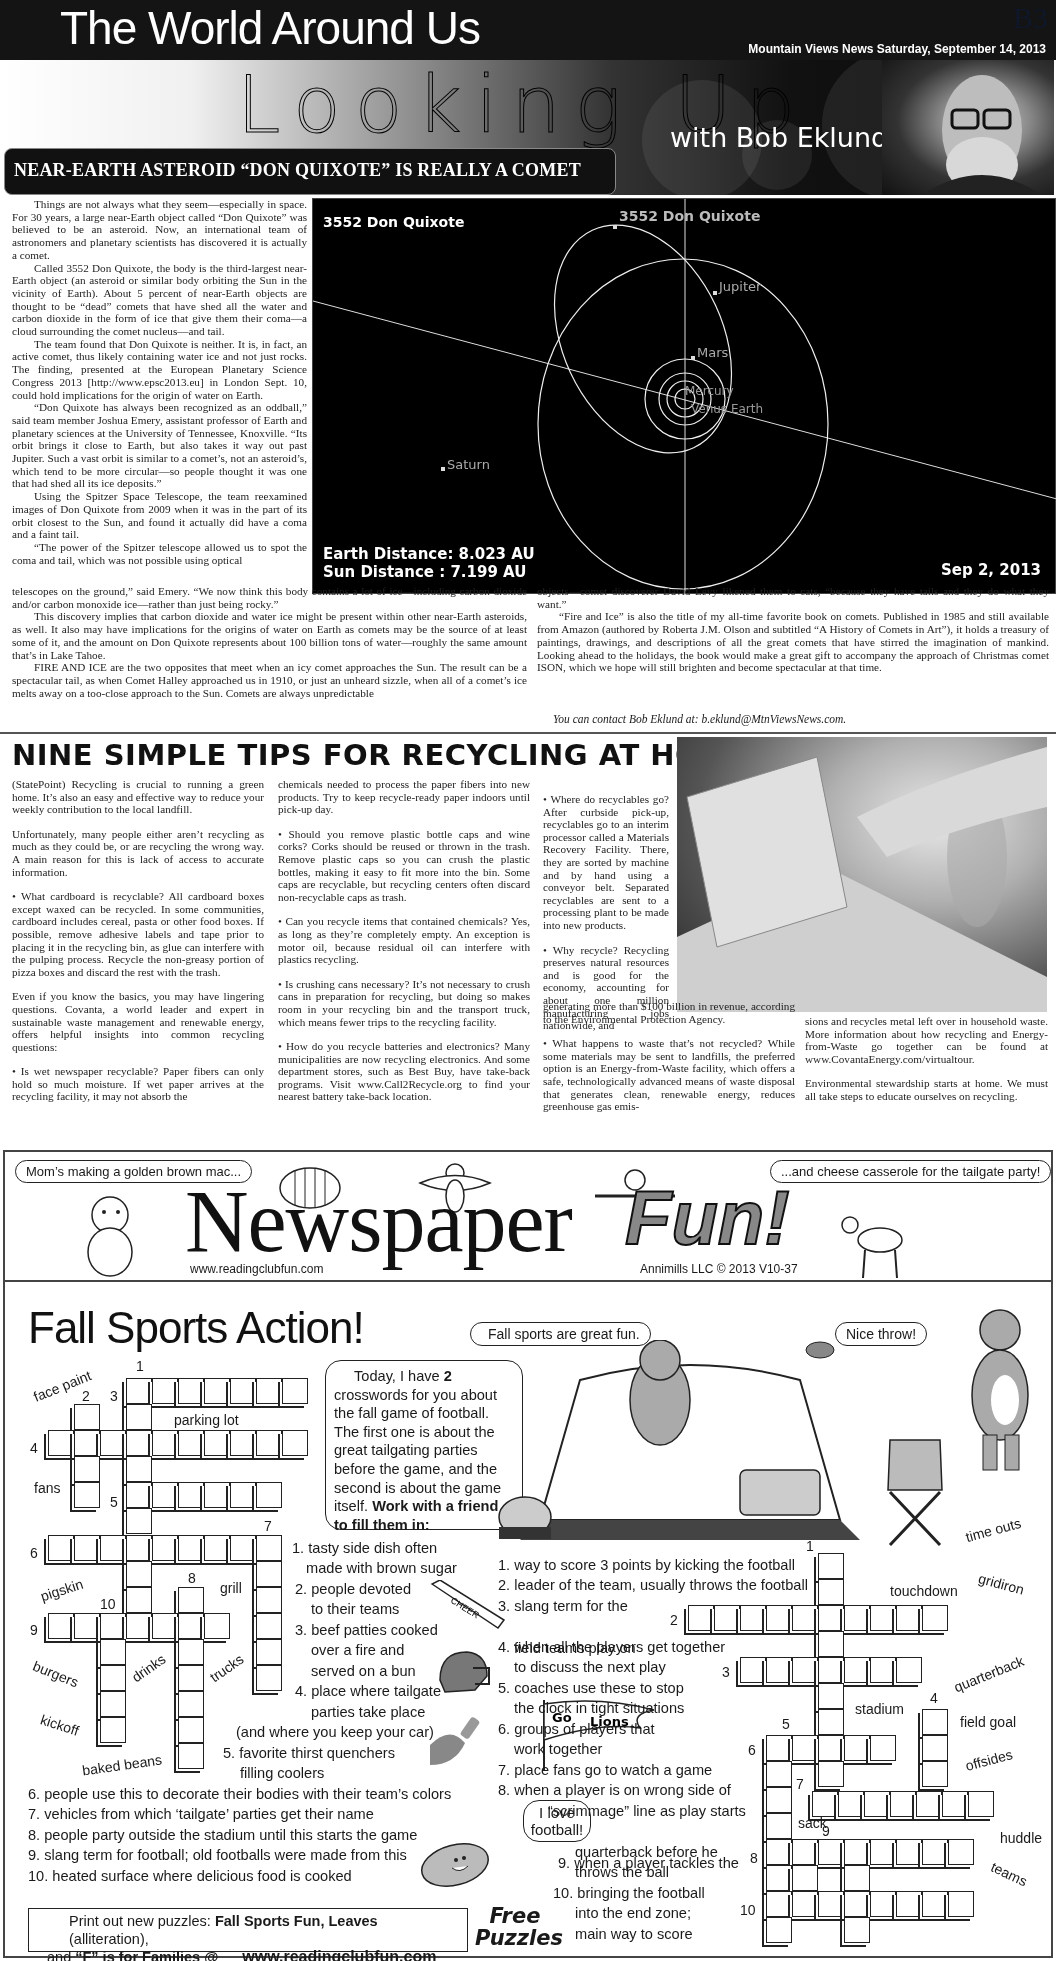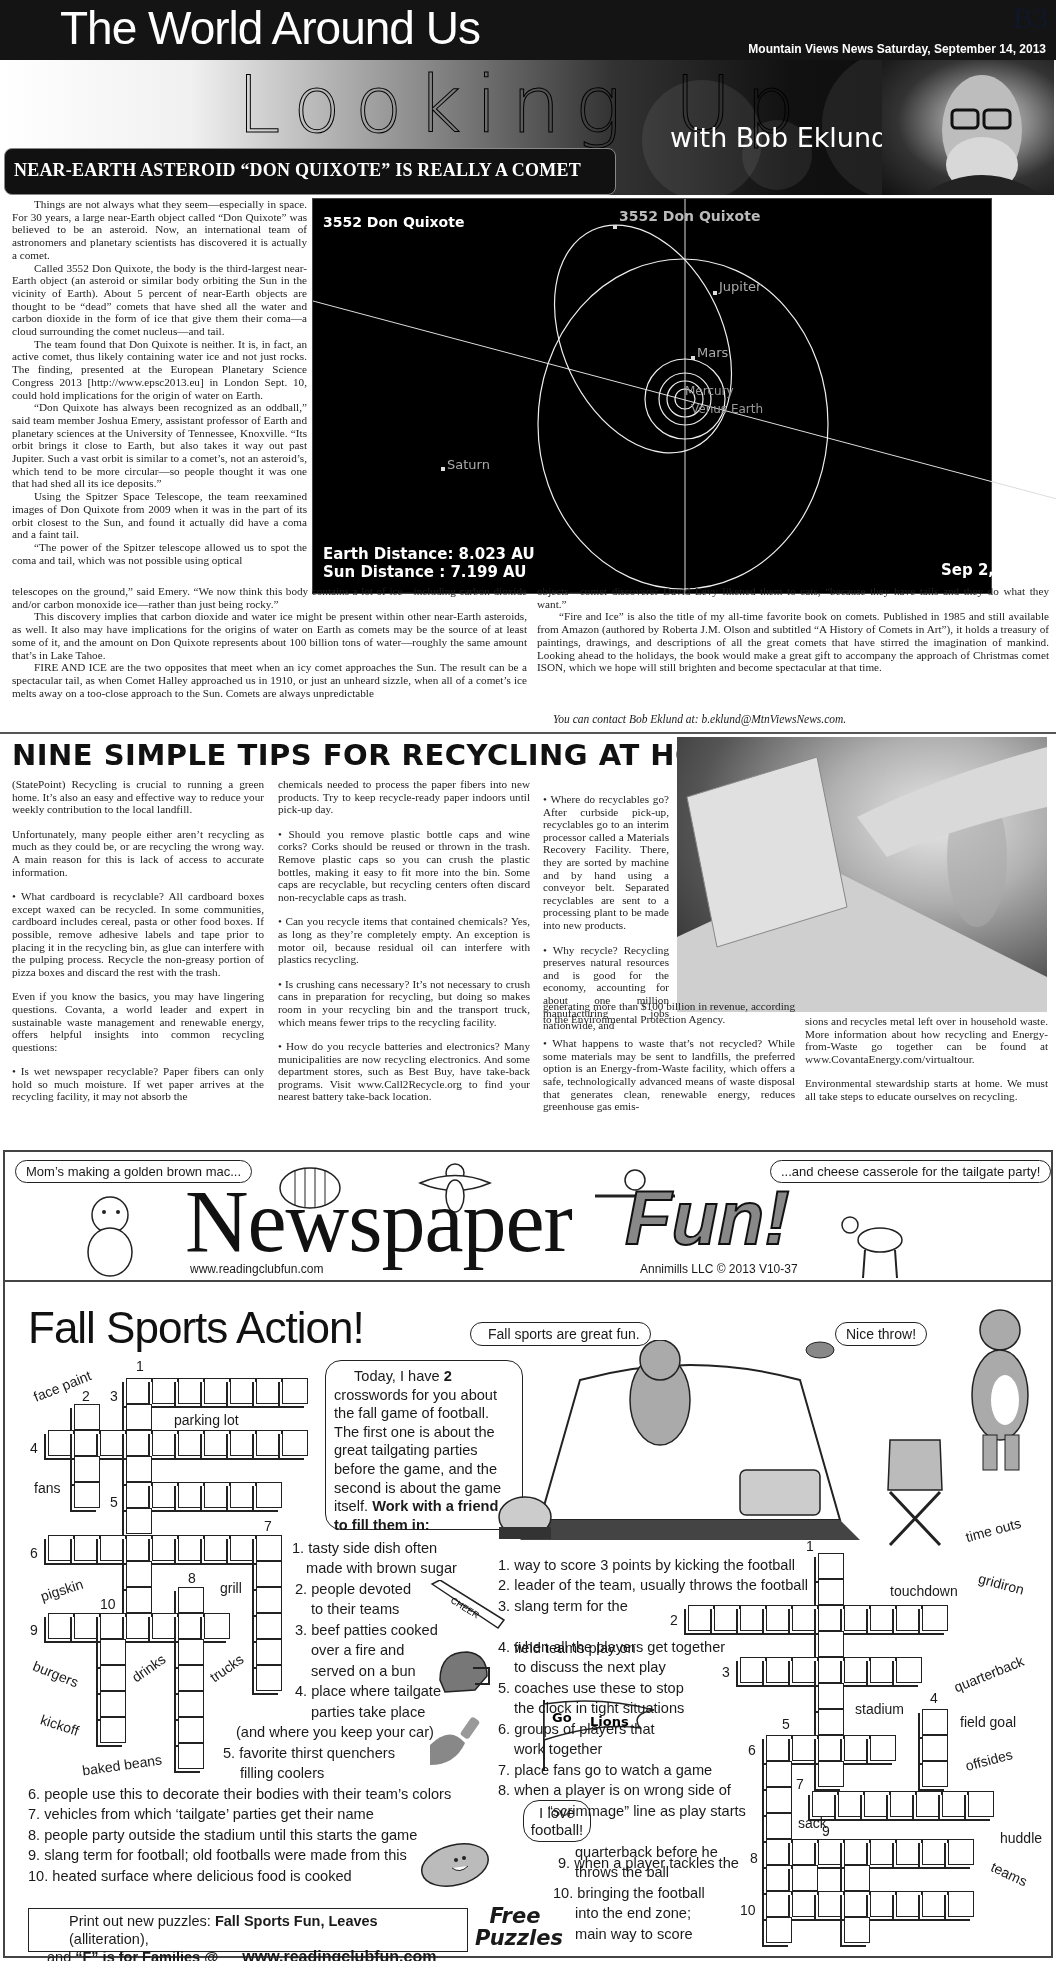--- a/index.html
+++ b/index.html
@@ -17,21 +17,21 @@
   #banner-sub { left: 668px; top: 62px; font-family: "DejaVu Sans", sans-serif; font-size: 27px; color: #fff; }
   .bokeh { border-radius: 50%; background: rgba(255,255,255,0.08); }
   #author-photo { left: 880px; top: 0; width: 172px; height: 135px; background: radial-gradient(ellipse at 60% 45%, #cfcfcf 0%, #8a8a8a 30%, #333 60%, #111 100%); }
   #headline-box { left: 4px; top: 148px; width: 612px; height: 47px; background: #111; border-radius: 8px; border: 1px solid #888; }
   #headline { left: 14px; top: 160px; font-family: "Liberation Serif", serif; font-weight: bold; font-size: 18px; color: #fff; letter-spacing: 0.2px; }
 
   .col-text { font-family: "Liberation Serif", serif; font-size: 11.2px; line-height: 12.7px; text-align: justify; color: #222; }
   .col-text p { text-indent: 22px; }
 
   #article1-col1 { left: 12px; top: 198px; width: 295px; }
-  #orbit-image { left: 312px; top: 198px; width: 680px; height: 396px; background: #000; border: 1px solid #444; }
+  #orbit-image { left: 312px; top: 198px; width: 744px; height: 396px; background: #000; border: 1px solid #444; }
   #article1-bottom-left { left: 12px; top: 585px; width: 515px; }
   #article1-bottom-right { left: 537px; top: 585px; width: 512px; }
   #contact { left: 553px; top: 713px; font-style: italic; font-size: 11.5px; }
   #divider1 { left: 0; top: 732px; width: 1056px; height: 2px; background: #555; }
 
   
   #recycle-title { left: 12px; top: 738px; font-family: "DejaVu Sans", sans-serif; font-weight: bold; font-size: 29px; letter-spacing: 0.5px; color: #111; }
   #recycle-photo { left: 677px; top: 737px; width: 370px; height: 275px; background: radial-gradient(ellipse at 70% 30%, #e8e8e8 0%, #b0b0b0 30%, #555 65%, #222 100%); overflow: hidden; }
   #rc1 { left: 12px; top: 778px; width: 252px; }
   #rc2 { left: 278px; top: 778px; width: 252px; }

